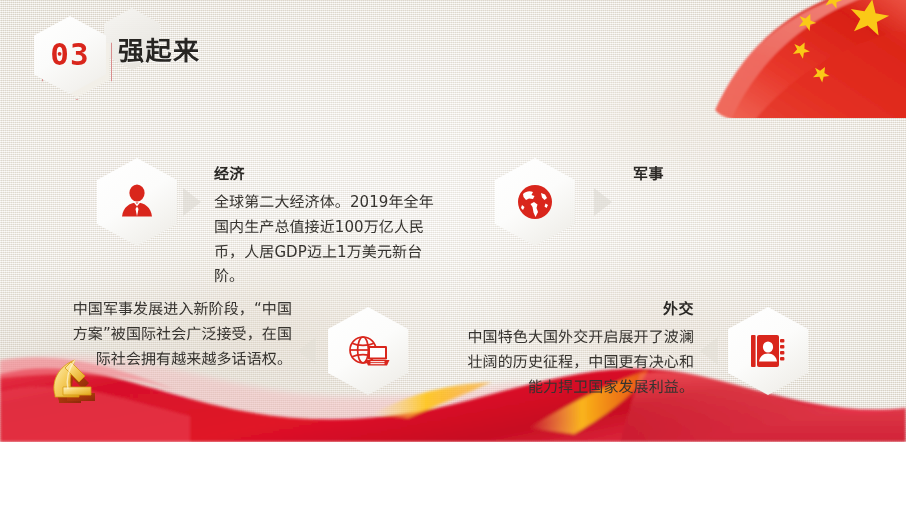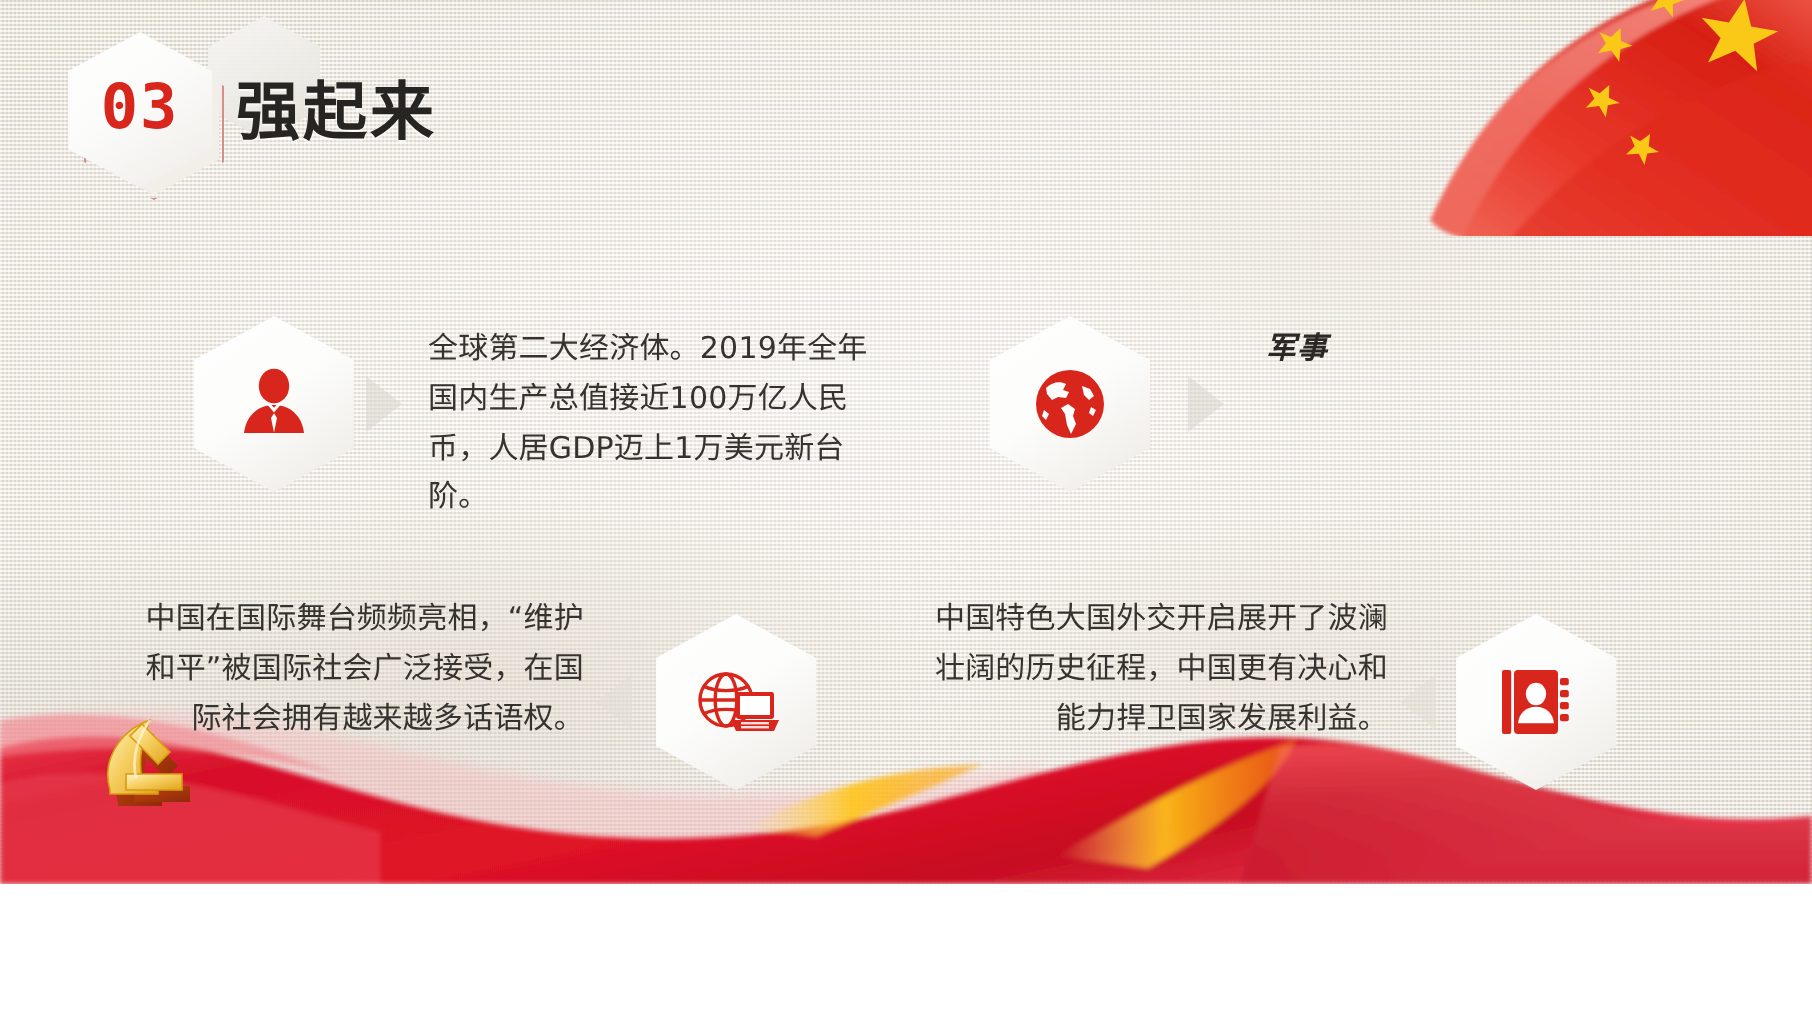--- a/index.html
+++ b/index.html
@@ -122,21 +122,21 @@
     font-size: 31px;
     font-weight: 700;
     letter-spacing: 1px;
     color: #d9261c;
     line-height: 1;
     transform: translateY(-1px);
   }
   .slide-title {
     position: absolute;
     left: 96px; top: 22px;
-    font-size: 32px;
+    font-size: 26px;
     font-weight: 700;
     color: #272522;
     letter-spacing: 1.5px;
     text-shadow: 0 1px 1px rgba(255,255,255,0.8);
   }
 
   
   .block { position: absolute; }
 
   .hexicon {
@@ -184,21 +184,21 @@
     letter-spacing: .1px;
   }
 
   
   #block-economy .hexicon { left: 97px;  top: 158px; }
   #block-economy .tri     { left: 183px; top: 188px; }
   #block-economy .txt     { left: 214px; top: 162px; }
 
   #block-military .hexicon { left: 495px; top: 158px; }
   #block-military .tri     { left: 594px; top: 188px; }
-  #block-military .txt     { left: 633px; top: 162px; font-style: italic; }
+  #block-military .txt     { left: 633px; top: 162px; }
 
   #block-politics .hexicon { left: 328px; top: 307px; }
   #block-politics .tri     { left: 298px; top: 337px; }
   #block-politics .txt     { left: 60px;  top: 297px; width: 232px; }
 
   #block-diplomacy .hexicon { left: 728px; top: 307px; }
   #block-diplomacy .tri     { left: 700px; top: 337px; }
   #block-diplomacy .txt     { left: 462px; top: 297px; width: 232px; }
 </style>
 </head>
@@ -338,20 +338,21 @@
           <path d="M20 20.5 C12.5 20.5, 6 25.5, 5 34.5 L35 34.5 C34 25.5, 27.5 20.5, 20 20.5 Z"></path>
         </g>
         <g fill="#ffffff">
           <path d="M16.6 20.2 L20 24.2 L23.4 20.2 L22.2 19.5 L20 21.9 L17.8 19.5 Z"></path>
           <path d="M20 24.6 L21.5 27 L20 34.2 L18.5 27 Z"></path>
         </g>
       </svg>
     </div>
     <div class="tri tri-right"></div>
     <div class="txt">
+      <p class="cap">经济</p>
       <p class="body">全球第二大经济体。2019年全年国内生产总值接近100万亿人民币，人居GDP迈上1万美元新台阶。</p>
     </div>
   </div>
 
   <div class="block" id="block-military">
     <div class="hexicon">
       <svg width="42" height="42" viewBox="0 0 42 42">
         <circle cx="21" cy="21" r="17" fill="#d9261c"></circle>
         <g fill="#ffffff">
           <path d="M9 13 C12 10, 16 9.5, 19 11 L17.5 14 L20.5 15 L19 18 L15 17.5 L12 19 L9.5 16 Z"></path>
@@ -382,21 +383,21 @@
           <rect x="22" y="16" width="19" height="13.5" rx="1.2" fill="#d9261c"></rect>
           <rect x="24" y="18" width="15" height="9.5" fill="#ffffff"></rect>
           <path d="M19.5 30 L43.5 30 L41 35.5 L22 35.5 Z" fill="#d9261c"></path>
           <rect x="24.5" y="31" width="14" height="1.2" fill="#ffffff" opacity=".85"></rect>
           <rect x="24.5" y="33" width="14" height="1.2" fill="#ffffff" opacity=".85"></rect>
         </g>
       </svg>
     </div>
     <div class="tri tri-left"></div>
     <div class="txt right">
-      <p class="body">中国在国际舞台频频亮相，“维护和平”被国际社会广泛接受，在国际社会拥有越来越多话语权。</p>
+      <p class="body">中国军事发展进入新阶段，“中国方案”被国际社会广泛接受，在国际社会拥有越来越多话语权。</p>
     </div>
   </div>
 
   <div class="block" id="block-diplomacy">
     <div class="hexicon">
       <svg width="40" height="40" viewBox="0 0 40 40">
         <rect x="3" y="4" width="4.6" height="32" rx="1" fill="#d9261c"></rect>
         <rect x="9" y="4" width="22" height="32" rx="2" fill="#d9261c"></rect>
         <g fill="#ffffff">
           <ellipse cx="20" cy="16" rx="5.1" ry="5.6"></ellipse>
@@ -405,17 +406,18 @@
         <g fill="#d9261c">
           <rect x="32" y="8" width="4.4" height="3.6" rx="1"></rect>
           <rect x="32" y="14" width="4.4" height="3.6" rx="1"></rect>
           <rect x="32" y="20" width="4.4" height="3.6" rx="1"></rect>
           <rect x="32" y="26" width="4.4" height="3.6" rx="1"></rect>
         </g>
       </svg>
     </div>
     <div class="tri tri-left"></div>
     <div class="txt right">
+      <p class="cap">外交</p>
       <p class="body">中国特色大国外交开启展开了波澜壮阔的历史征程，中国更有决心和能力捍卫国家发展利益。</p>
     </div>
   </div>
 
 </div>
 
 </body></html>

